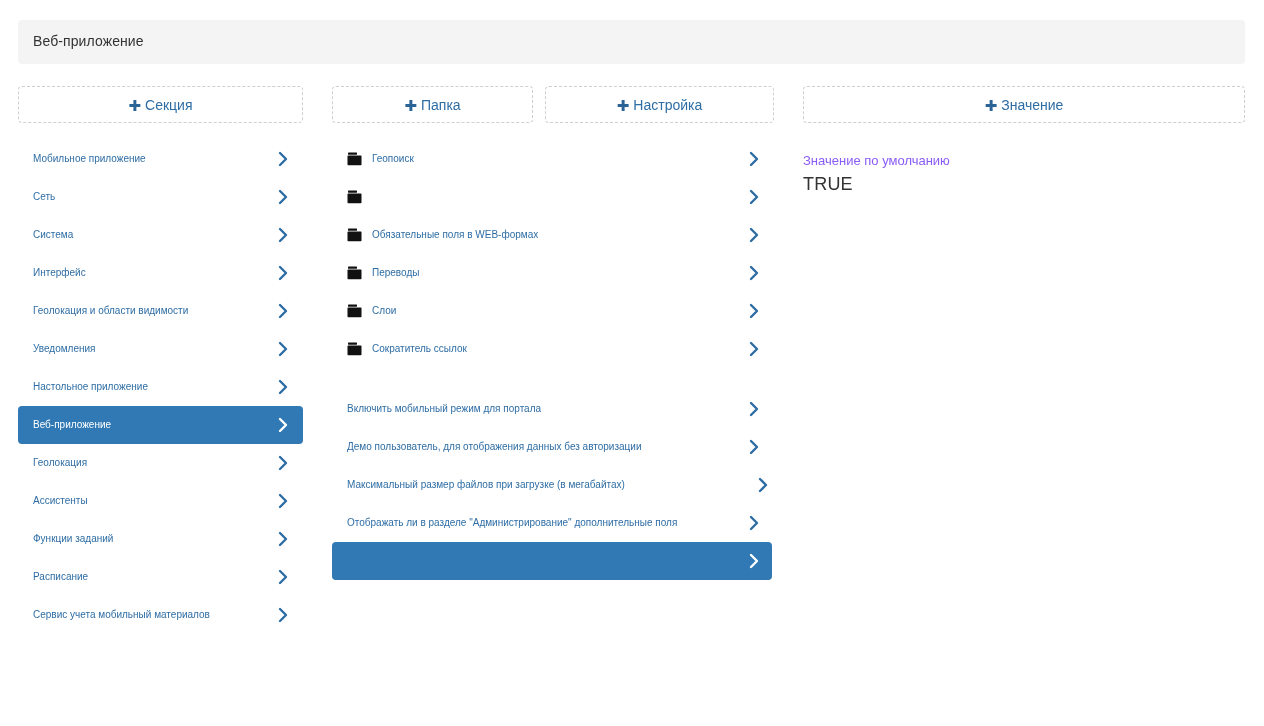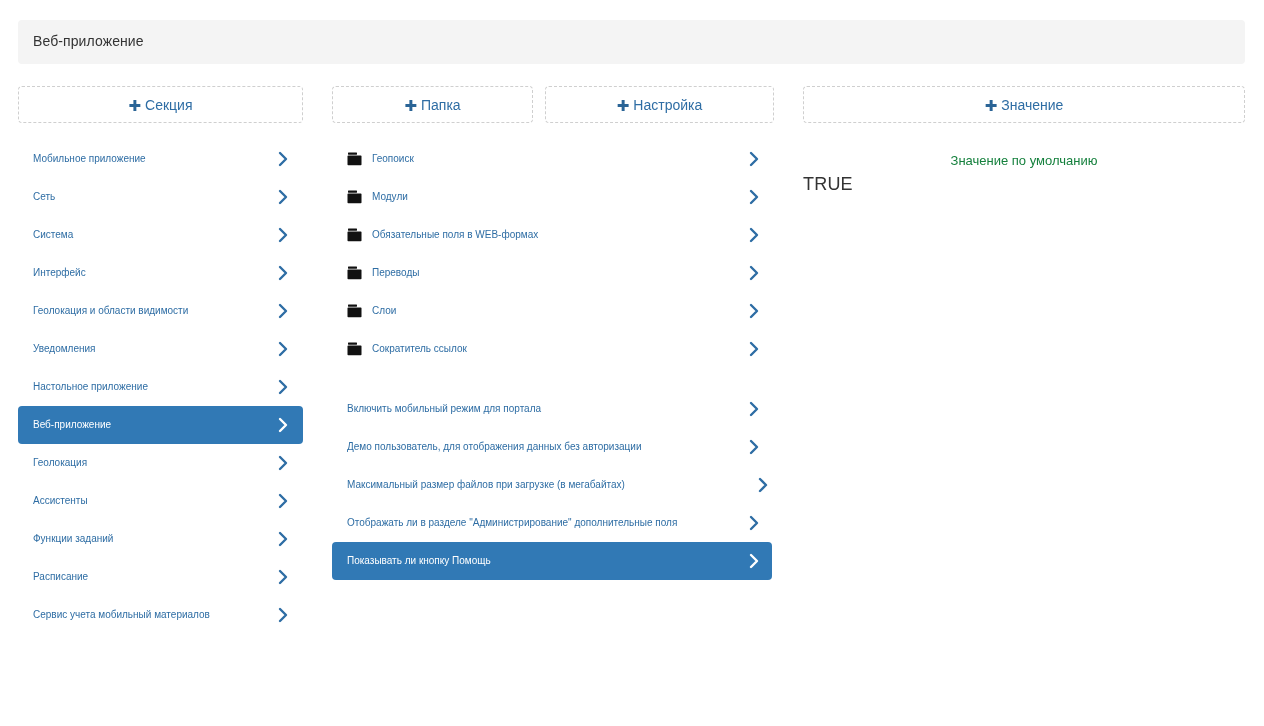--- a/index.html
+++ b/index.html
@@ -161,23 +161,22 @@
 
   
   .value-panel {
     position: absolute;
     left: 803px;
     top: 152px;
     width: 442px;
   }
   .value-caption {
     font-size: 13px;
-    color: #15803d;
+    color: #8b5cf6;
     line-height: 18px;
-    text-align: center;
   }
   .value-main {
     font-size: 18px;
     color: #333333;
     line-height: 24px;
     margin-top: 2px;
     letter-spacing: 0.2px;
   }
 </style>
 </head>
@@ -335,21 +334,20 @@
           </svg>
         </span>
       </div>
       <div class="row">
         <span class="folder-icon">
           <svg width="15" height="14" viewBox="0 0 15 14" aria-hidden="true">
             <rect x="1" y="0.5" width="9" height="2.2" rx="0.4" fill="#111111"></rect>
             <rect x="0.5" y="3.6" width="14" height="9.6" rx="0.8" fill="#111111"></rect>
           </svg>
         </span>
-        <span class="row-label">Модули</span>
         <span class="chev">
           <svg width="11" height="16" viewBox="0 0 11 16" fill="none" aria-hidden="true">
             <path d="M2 2 L8 8 L2 14" stroke-width="2.4" stroke-linecap="round" stroke-linejoin="round" fill="none"></path>
           </svg>
         </span>
       </div>
       <div class="row">
         <span class="folder-icon">
           <svg width="15" height="14" viewBox="0 0 15 14" aria-hidden="true">
             <rect x="1" y="0.5" width="9" height="2.2" rx="0.4" fill="#111111"></rect>
@@ -434,21 +432,20 @@
       </div>
       <div class="row">
         <span class="row-label">Отображать ли в разделе "Администрирование" дополнительные поля</span>
         <span class="chev">
           <svg width="11" height="16" viewBox="0 0 11 16" fill="none" aria-hidden="true">
             <path d="M2 2 L8 8 L2 14" stroke-width="2.4" stroke-linecap="round" stroke-linejoin="round" fill="none"></path>
           </svg>
         </span>
       </div>
       <div class="row selected">
-        <span class="row-label">Показывать ли кнопку Помощь</span>
         <span class="chev">
           <svg width="11" height="16" viewBox="0 0 11 16" fill="none" aria-hidden="true">
             <path d="M2 2 L8 8 L2 14" stroke-width="2.4" stroke-linecap="round" stroke-linejoin="round" fill="none"></path>
           </svg>
         </span>
       </div>
     </div>
 
   <div class="value-panel">
     <div class="value-caption">Значение по умолчанию</div>

